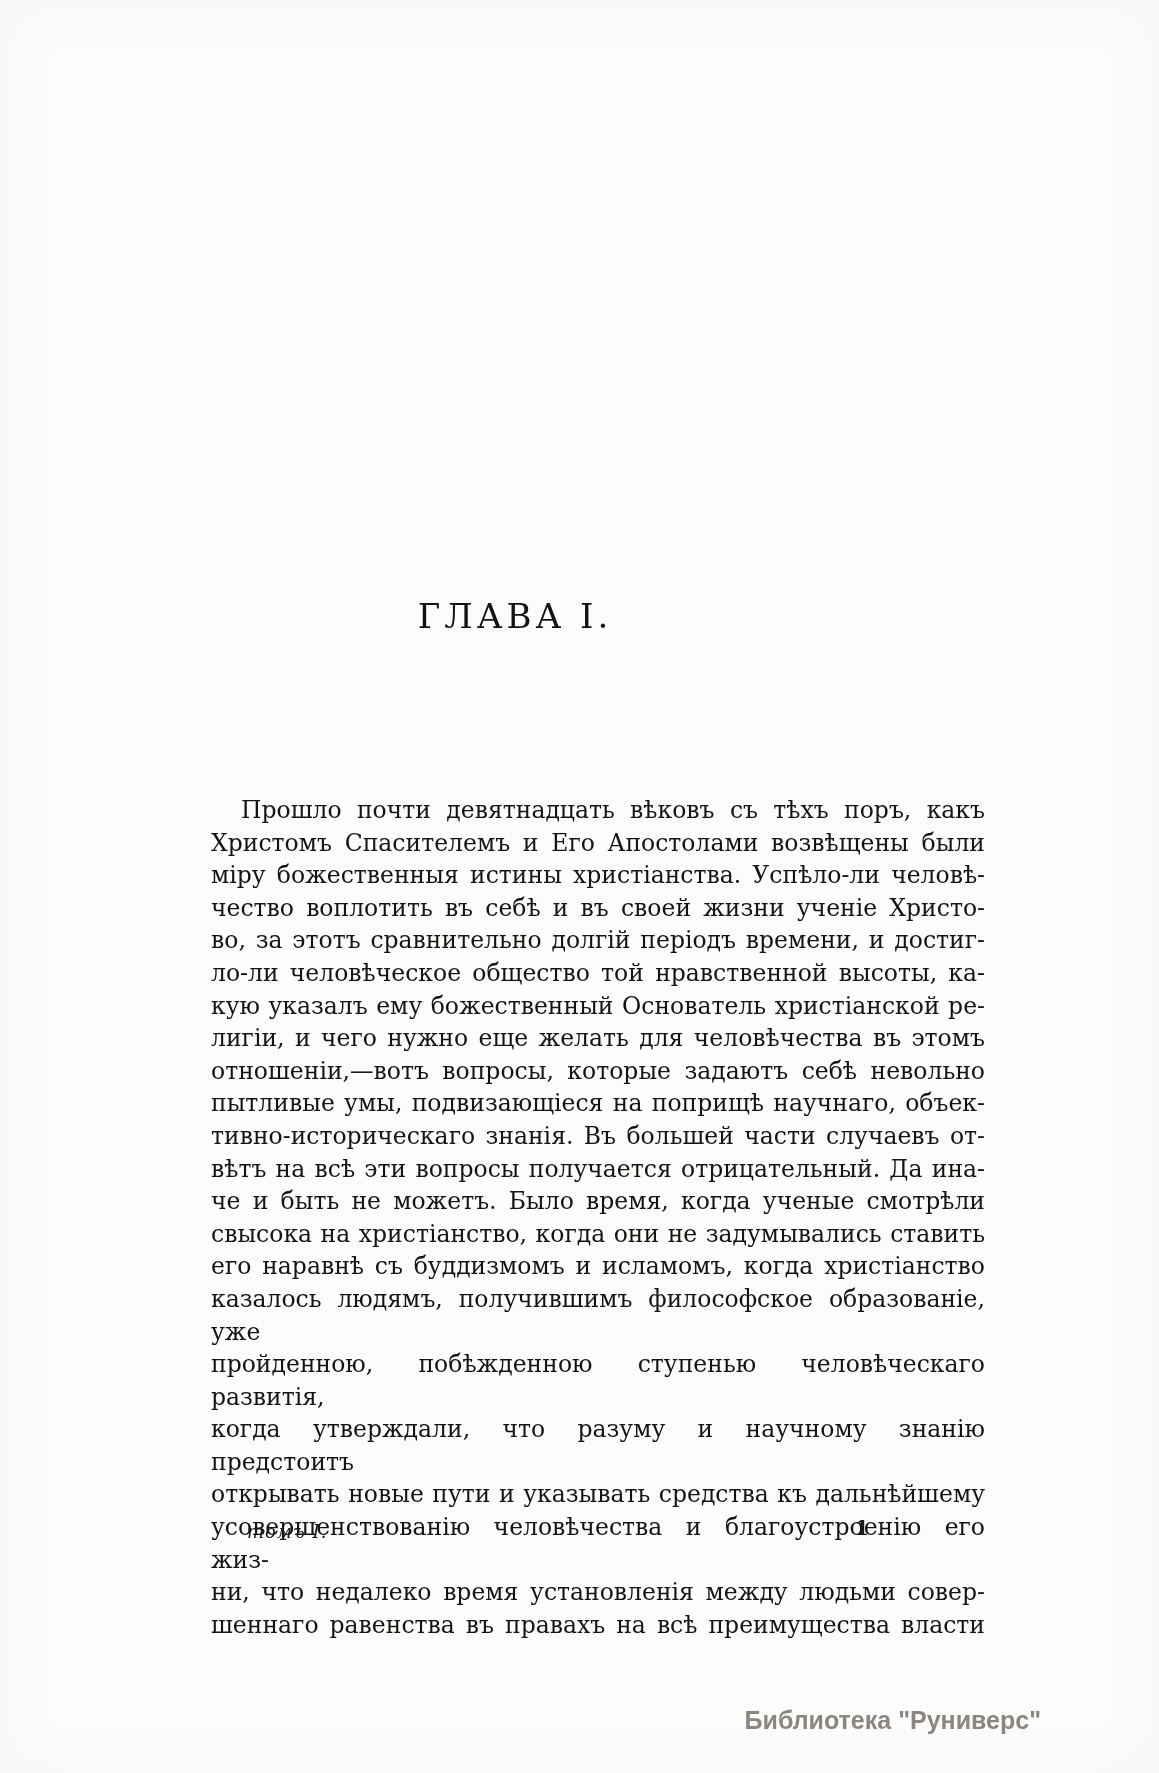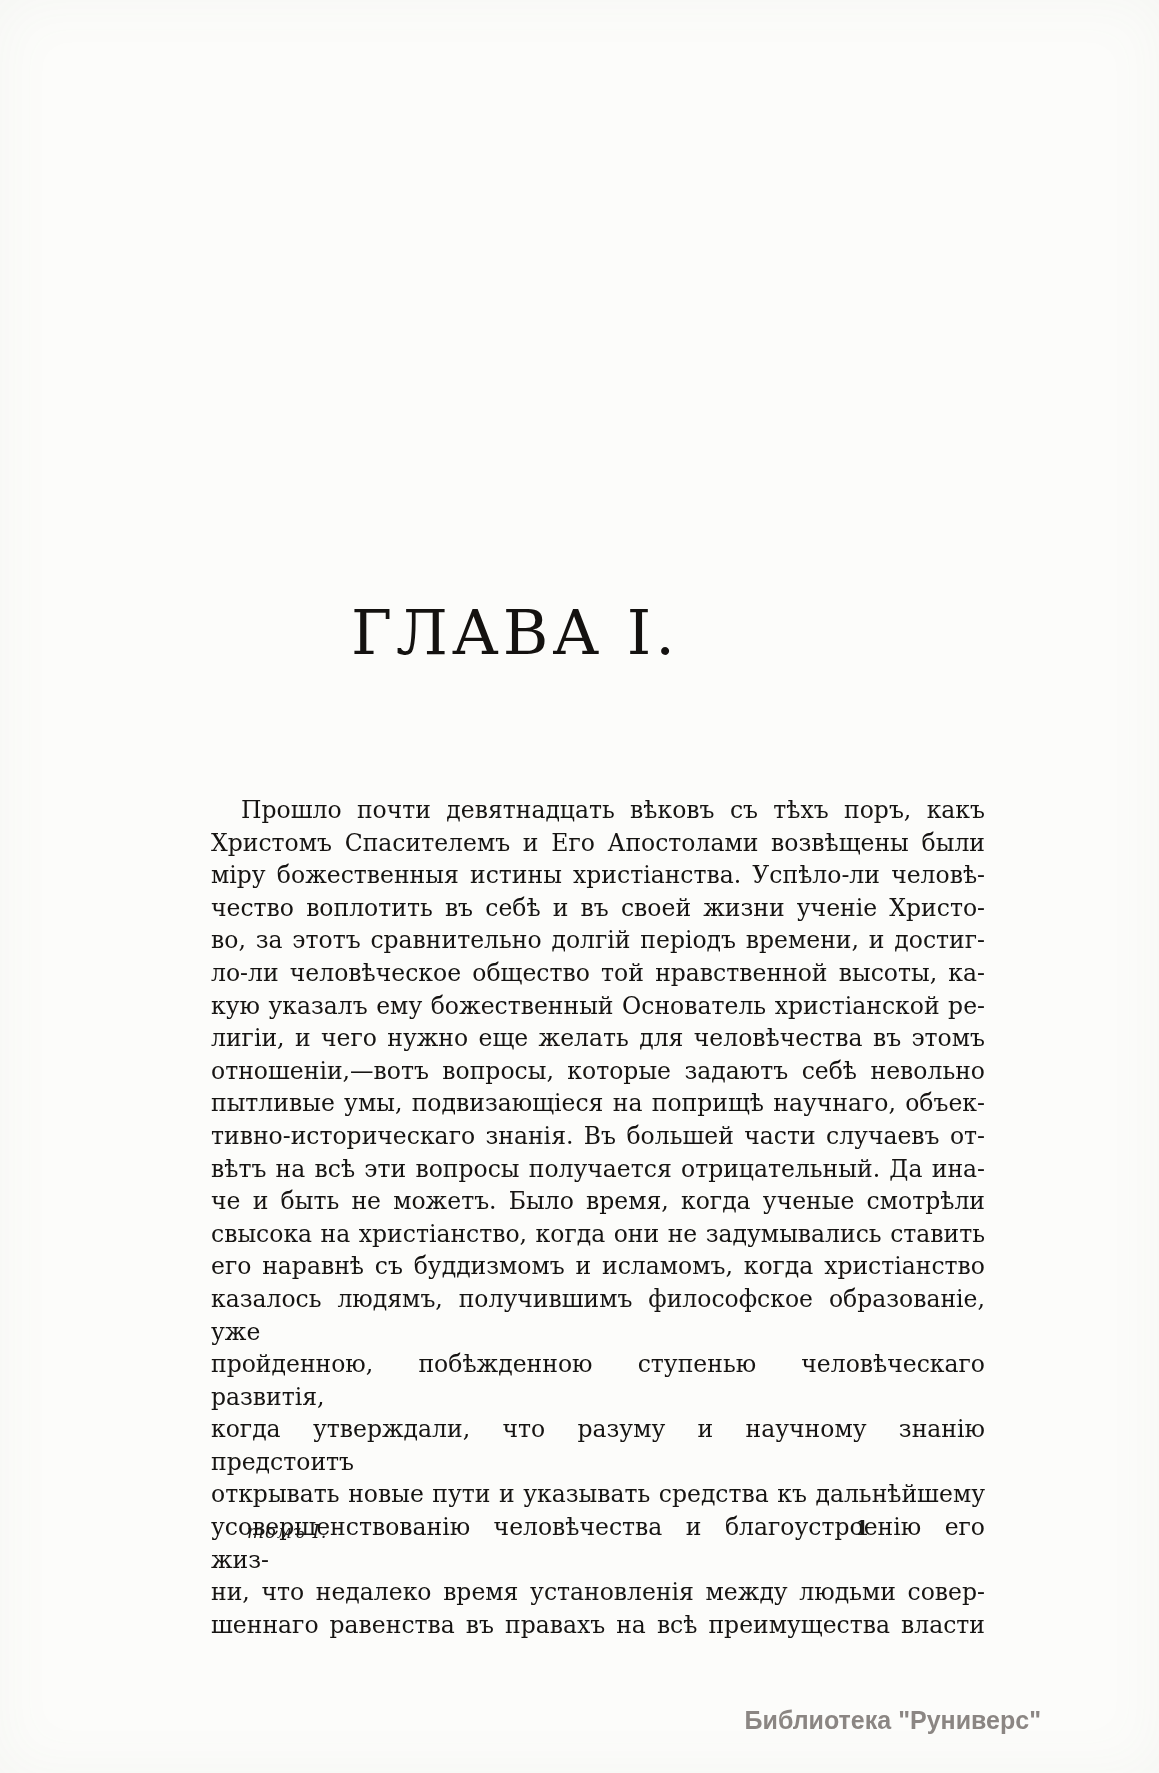--- a/index.html
+++ b/index.html
@@ -14,21 +14,21 @@
     color: #191715;
     box-shadow: inset 0 0 60px rgba(120,130,110,0.05);
   }
 
   .chapter-heading {
     position: absolute;
     top: 596px;
     left: 330px;
     width: 370px;
     text-align: center;
-    font-size: 62px;
+    font-size: 34px;
     font-weight: normal;
     letter-spacing: 4px;
     margin: 0;
     white-space: nowrap;
     color: #141210;
   }
 
   .chapter-summary {
     position: absolute;
     top: 679px;

